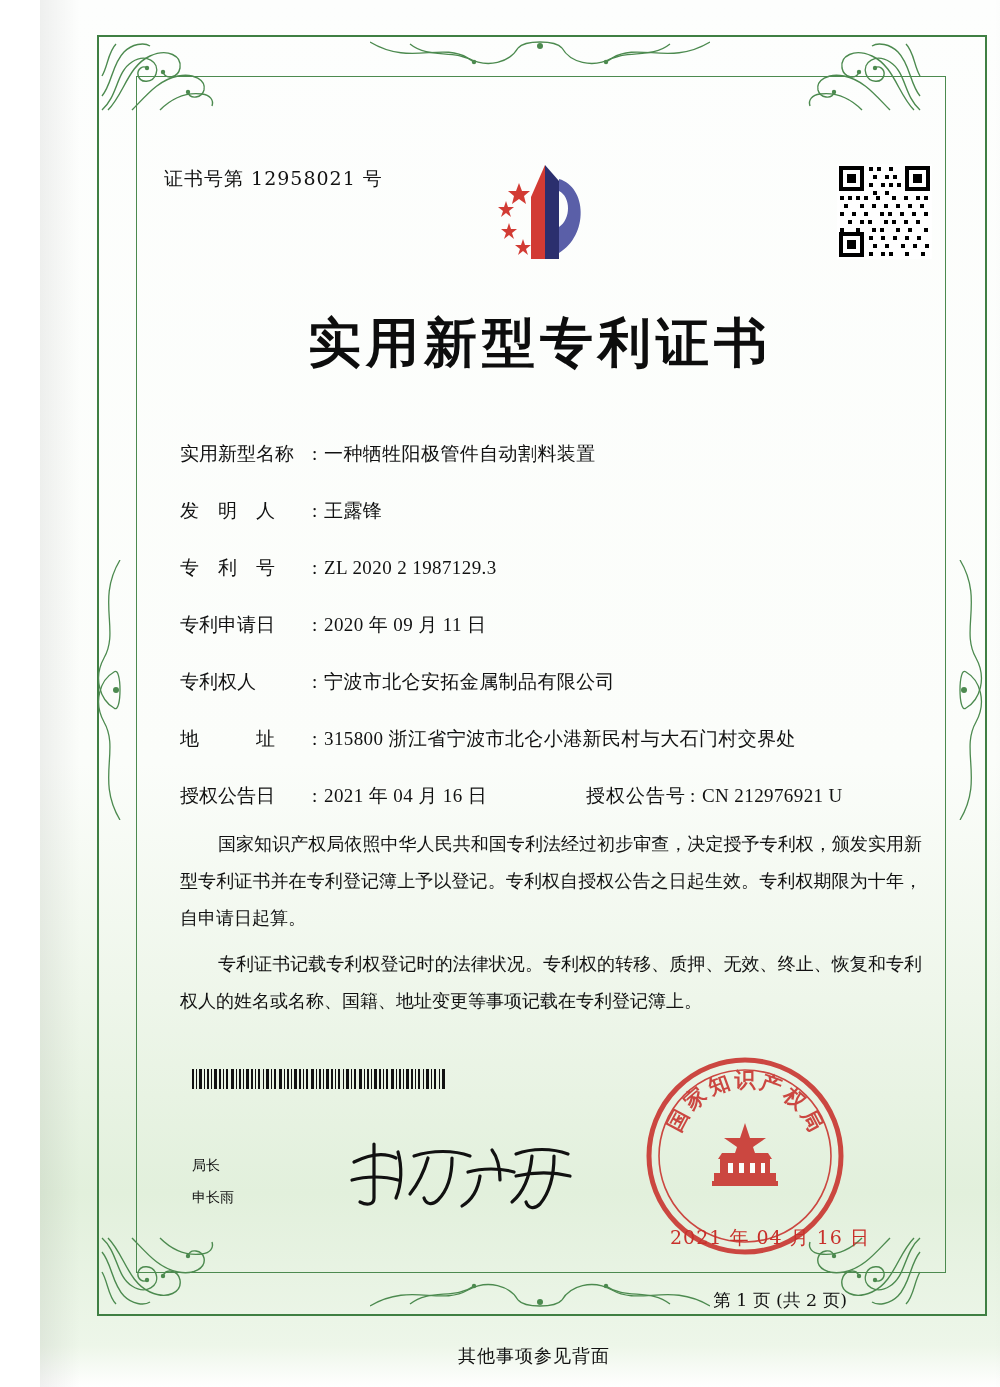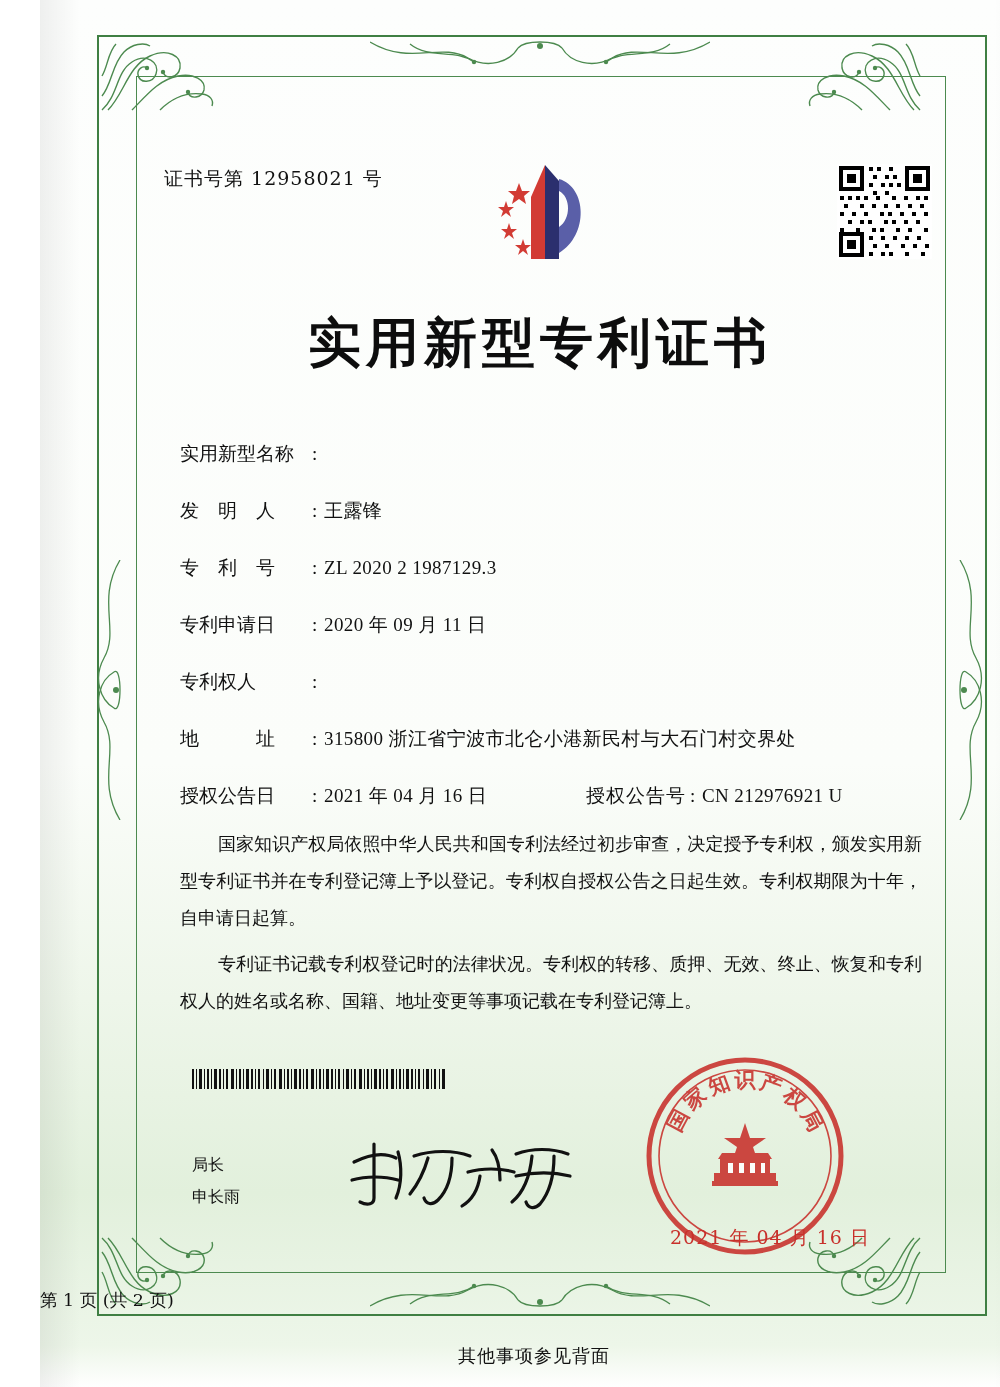--- a/index.html
+++ b/index.html
@@ -157,24 +157,24 @@
     position: absolute;
     left: 152px; top: 1069px;
     width: 254px; height: 20px;
   }
   .barcode svg { display:block; }
 
   
   .sig-label {
     position: absolute;
     left: 152px; top: 1150px;
-    font-size: 16px;
+    font-size: 14px;
     line-height: 32px;
     color: #111;
-    font-family: Liberation Mono, monospace;
+    font-family: Liberation Serif, serif;
   }
   .sig-script {
     position: absolute;
     left: 300px; top: 1132px;
     width: 250px; height: 80px;
     color: #111;
   }
   .sig-script svg { display:block; }
 
   
@@ -192,21 +192,21 @@
     color: #c8302b;
     letter-spacing: 1px;
     font-family: "DejaVu Serif", serif;
   }
 
   
   .page-no {
     position: absolute;
     left: 0; top: 1288px;
     width: 807px;
-    text-align: left;
+    text-align: right;
     font-size: 17.5px;
     color: #111;
     font-family: "DejaVu Serif", serif;
   }
   .footer-note {
     position: absolute;
     left: 0; top: 1344px;
     width: 988px;
     text-align: center;
     font-size: 18px;
@@ -422,20 +422,21 @@
     </svg>
   </div>
 
   <div class="title">实用新型专利证书</div>
 
   <div class="fields">
 
     <div class="field-row">
       <span class="field-label">实用新型名称</span>
       <span class="field-colon">:</span>
+      <span class="field-value">一种牺牲阳极管件自动割料装置</span>
     </div>
 
     <div class="field-row">
       <span class="field-label">发　明　人</span>
       <span class="field-colon">:</span>
       <span class="field-value">王露锋</span>
     </div>
 
     <div class="field-row">
       <span class="field-label">专　利　号</span>
@@ -445,20 +446,21 @@
 
     <div class="field-row">
       <span class="field-label">专利申请日</span>
       <span class="field-colon">:</span>
       <span class="field-value">2020 年 09 月 11 日</span>
     </div>
 
     <div class="field-row">
       <span class="field-label">专利权人</span>
       <span class="field-colon">:</span>
+      <span class="field-value">宁波市北仑安拓金属制品有限公司</span>
     </div>
 
     <div class="field-row">
       <span class="field-label">地　　　址</span>
       <span class="field-colon">:</span>
       <span class="field-value">315800 浙江省宁波市北仑小港新民村与大石门村交界处</span>
     </div>
 
     <div class="field-row double">
       <span class="field-label">授权公告日</span>

